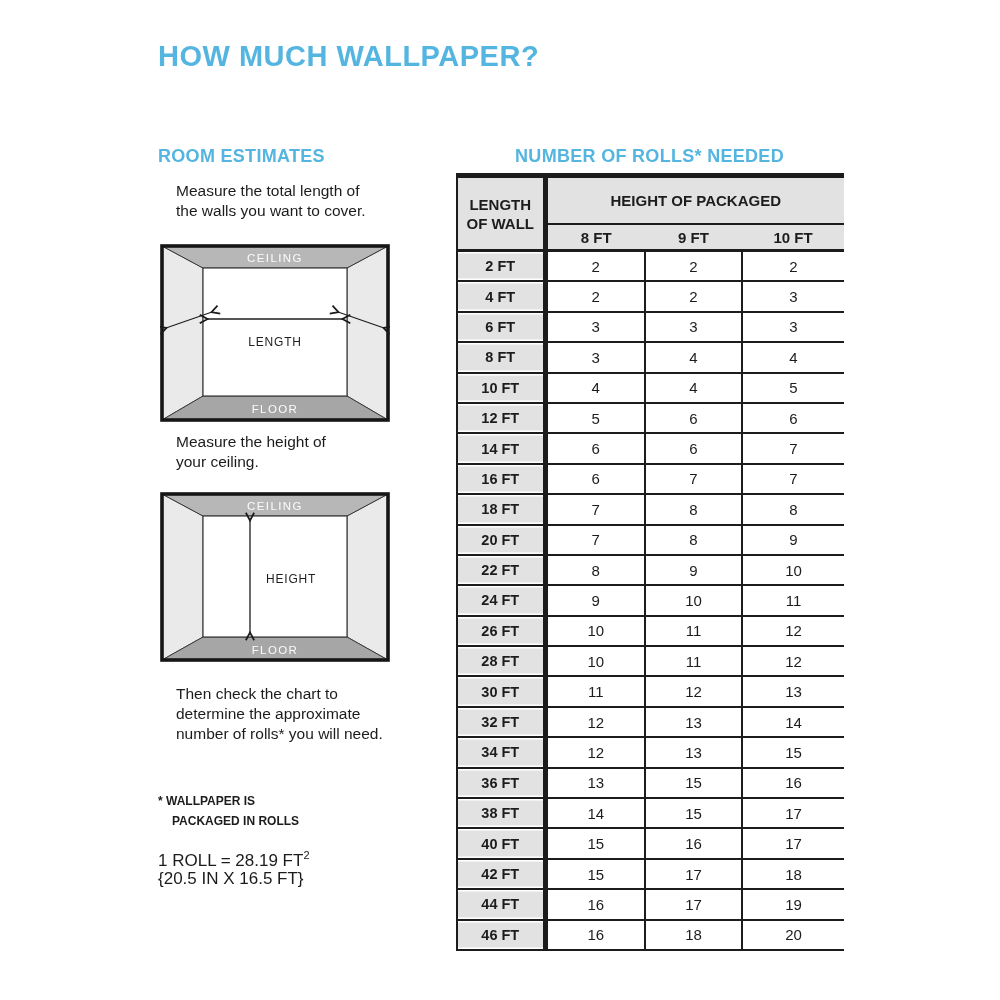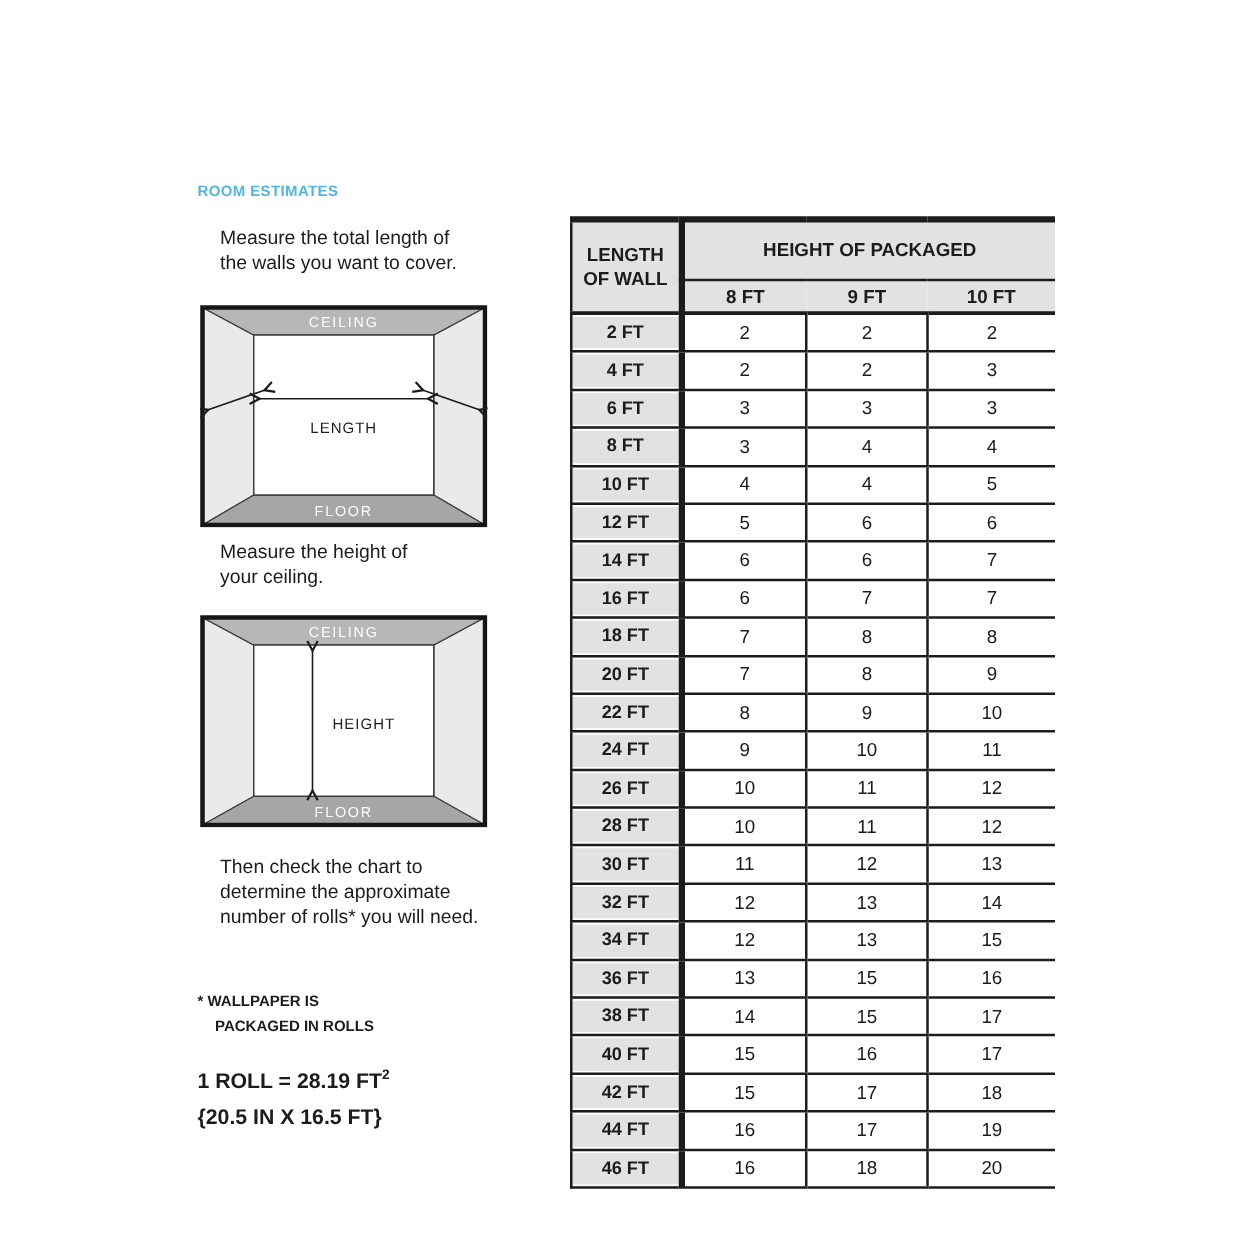--- a/index.html
+++ b/index.html
@@ -14,21 +14,21 @@
   .canvas{
     position:relative;width:1000px;height:1000px;background:#fff;overflow:hidden;
     font-family:"Liberation Sans","DejaVu Sans",sans-serif;color:var(--ink);
   }
   .page-title{
     position:absolute;left:158px;top:40px;margin:0;
     font-size:29px;font-weight:bold;color:var(--accent);letter-spacing:.5px;
   }
   .section-heading{
     position:absolute;top:146px;margin:0;
-    font-size:12px;font-weight:bold;color:var(--accent);letter-spacing:.3px;
+    font-size:18px;font-weight:bold;color:var(--accent);letter-spacing:.3px;
   }
   .room-heading{left:158px;}
   .table-heading{left:456px;width:387px;text-align:center;}
   .step{
     position:absolute;left:176px;margin:0;
     font-size:15.5px;line-height:20px;white-space:pre-line;color:var(--ink);
   }
   .step1{top:181px;}
   .step2{top:432px;}
   .step3{top:684px;}
@@ -43,21 +43,21 @@
   .diagram .band-label{fill:#fcfcfc;font-size:11.5px;letter-spacing:1.4px;}
   .diagram .measure-label{fill:#1e1e1e;font-size:12px;letter-spacing:.8px;}
   .diagram .arrow{stroke:#1c1c1c;stroke-width:1.3;}
   .footnote{
     position:absolute;left:158px;top:791px;margin:0;
     font-size:12px;font-weight:bold;line-height:20px;color:var(--ink);
   }
   .footnote .indent{display:inline-block;padding-left:14px;}
   .roll-info{
     position:absolute;left:158px;top:846px;margin:0;
-    font-size:17px;font-weight:bold;line-height:29px;color:var(--ink);
+    font-size:17px;font-weight:normal;line-height:18px;color:var(--ink);
   }
   .roll-info sup{font-size:11px;}
   .rolls-table{
     position:absolute;left:456px;top:173px;width:387px;
     border-collapse:collapse;table-layout:fixed;
     border-top:5px solid var(--ink);
   }
   .rolls-table th,.rolls-table td{padding:0;text-align:center;vertical-align:middle;}
   .len-head{
     background:var(--header-gray);
@@ -89,20 +89,21 @@
   }
   .rolls-table tbody .val-cell + .val-cell{
     border-left:2px solid var(--ink);
   }
 </style>
 </head>
 <body>
 
 <div class="canvas">
 
+  <h1 class="page-title">HOW MUCH WALLPAPER?</h1>
 
   <h2 class="section-heading room-heading">ROOM ESTIMATES</h2>
 
   <p class="step step1">Measure the total length of
 the walls you want to cover.</p>
 
   <svg class="diagram diagram-length" width="230" height="178" viewBox="0 0 230 178" aria-hidden="true">
     <defs>
       <marker id="ahL" viewBox="0 0 10 10" refX="1.5" refY="5" markerWidth="8" markerHeight="8" orient="auto-start-reverse">
         <path d="M8.5 1 L1 5 L8.5 9" fill="none" stroke="#1c1c1c" stroke-width="1.7"></path>
@@ -150,20 +151,21 @@
   <p class="footnote">
     <span>* WALLPAPER IS</span><br>
     <span class="indent">PACKAGED IN ROLLS</span>
   </p>
 
   <p class="roll-info">
     <span><span>1 ROLL = 28.19 FT</span><sup>2</sup></span><br>
     <span>{20.5 IN X 16.5 FT}</span>
   </p>
 
+  <h2 class="section-heading table-heading">NUMBER OF ROLLS* NEEDED</h2>
 
   <table class="rolls-table">
     <colgroup>
       <col style="width:88px">
       <col style="width:100px">
       <col style="width:97px">
       <col style="width:102px">
     </colgroup>
     <thead>
       <tr>

